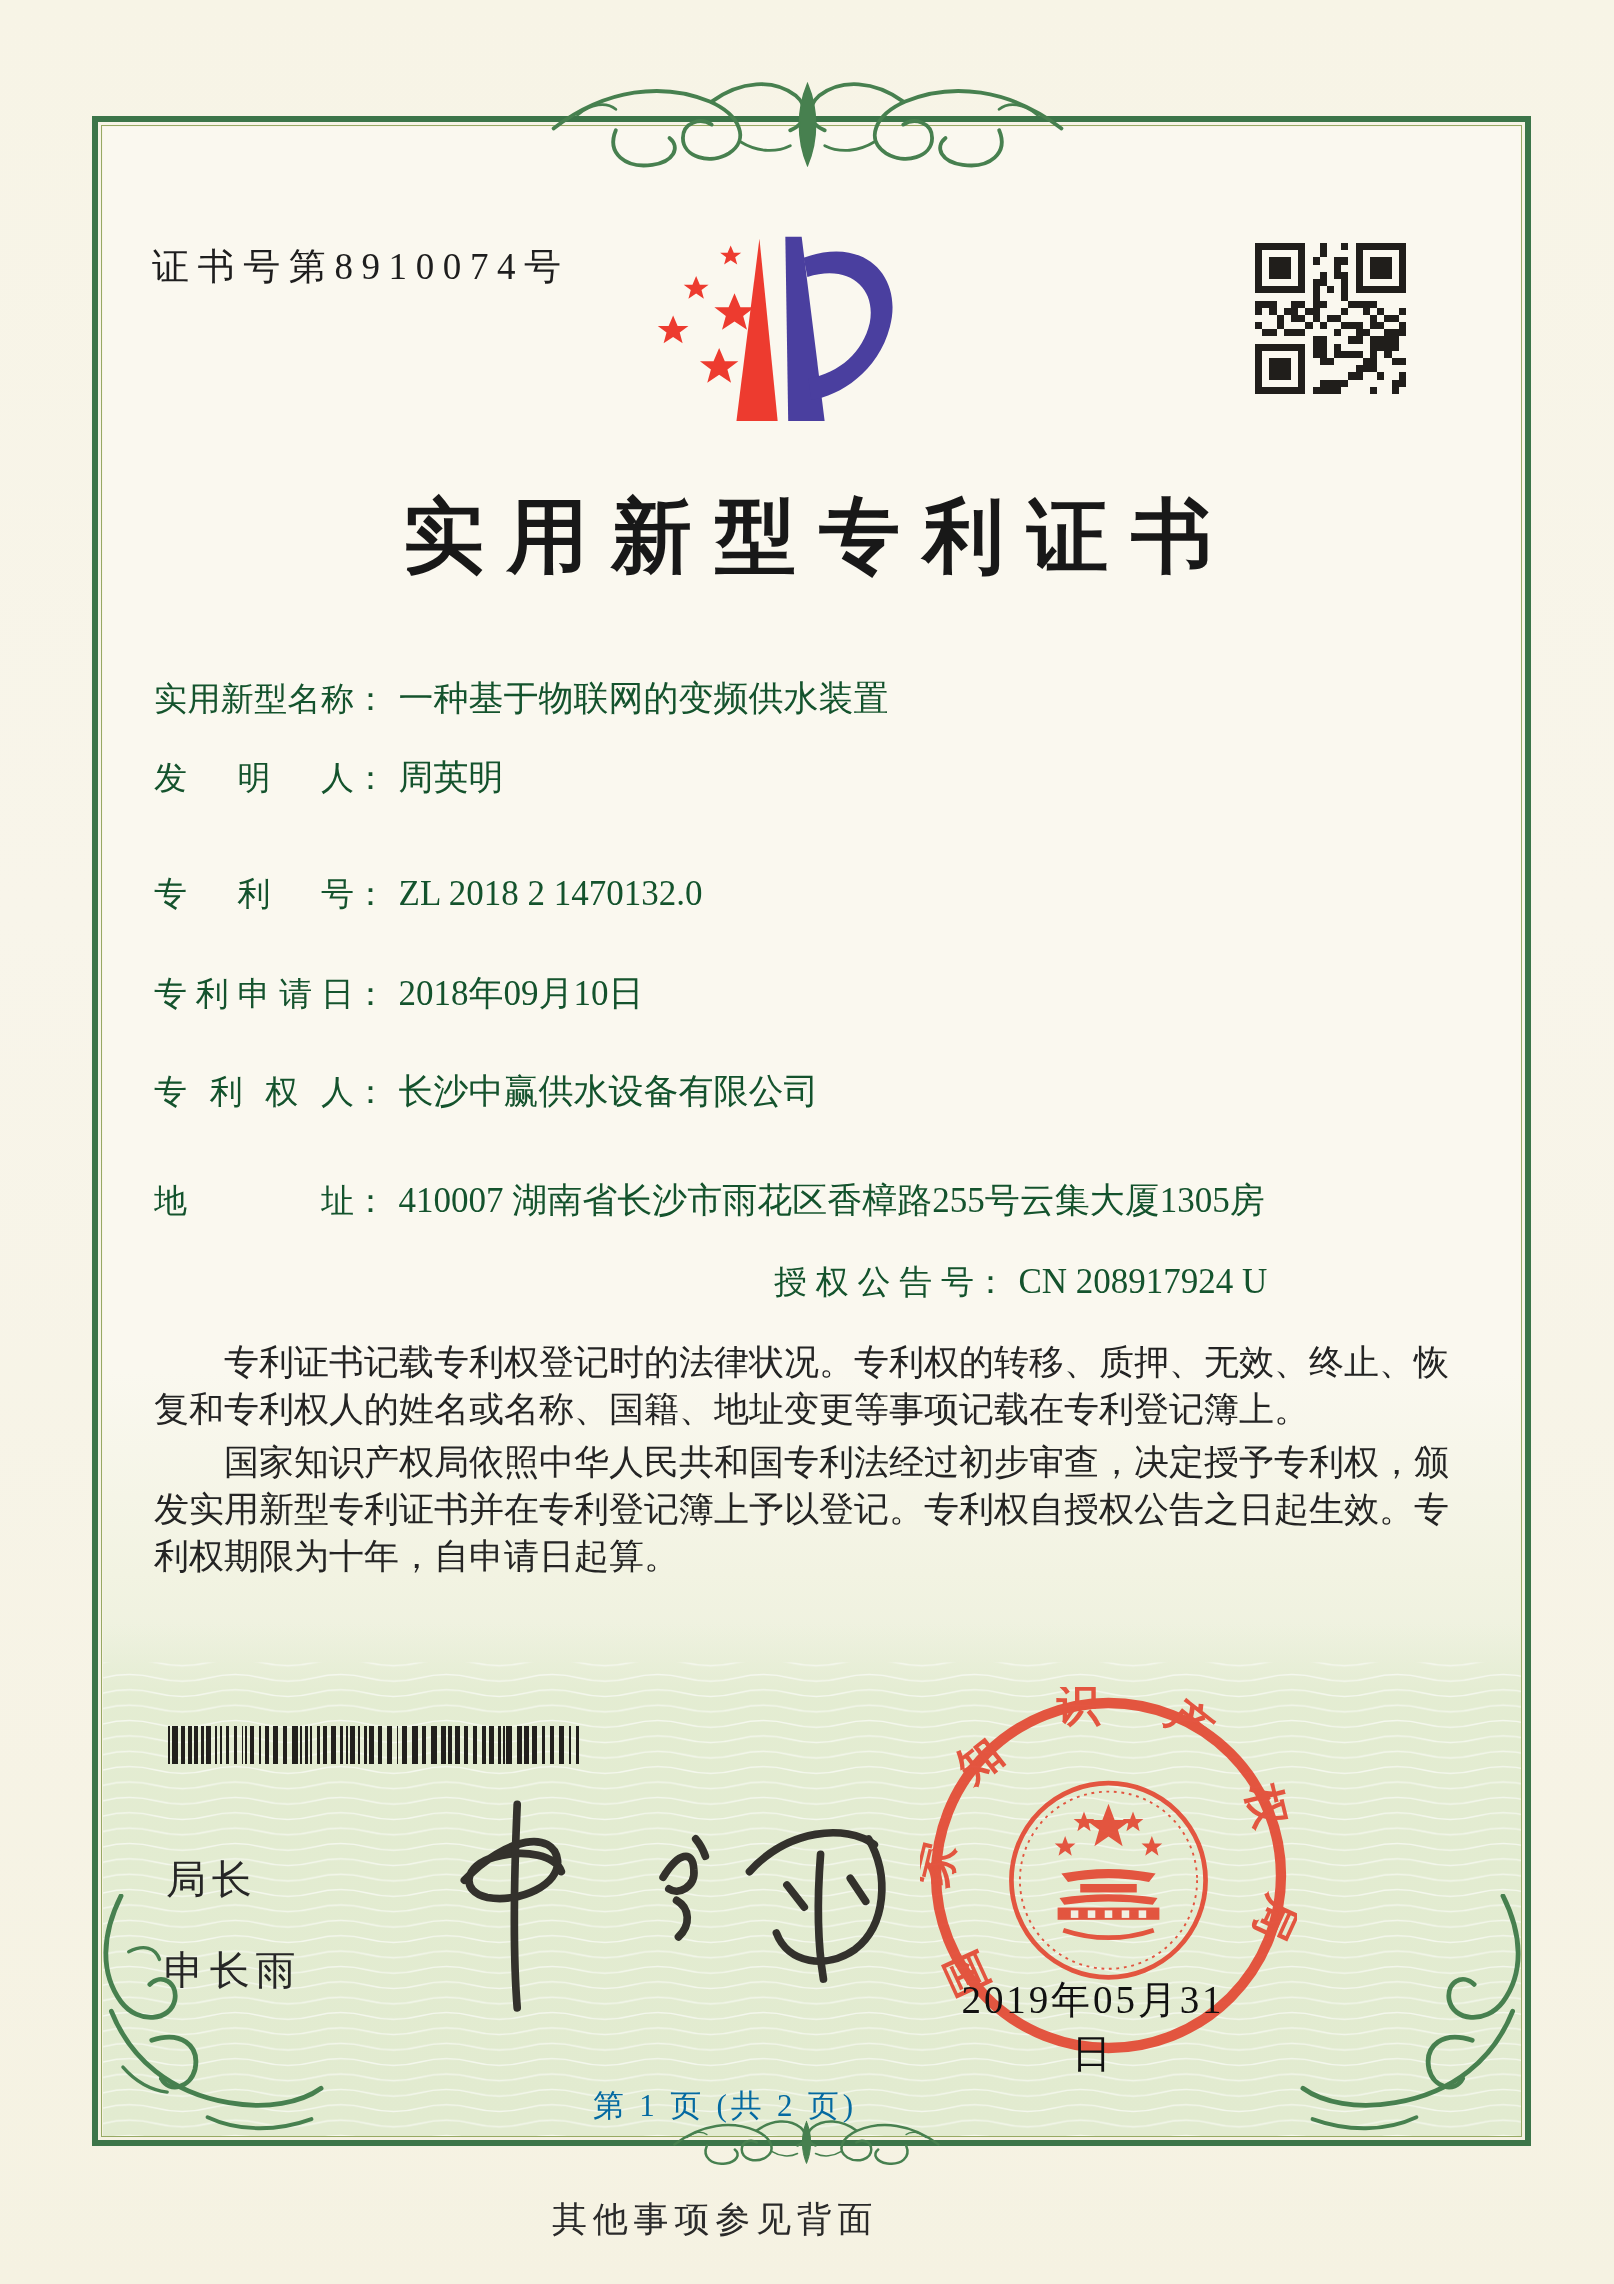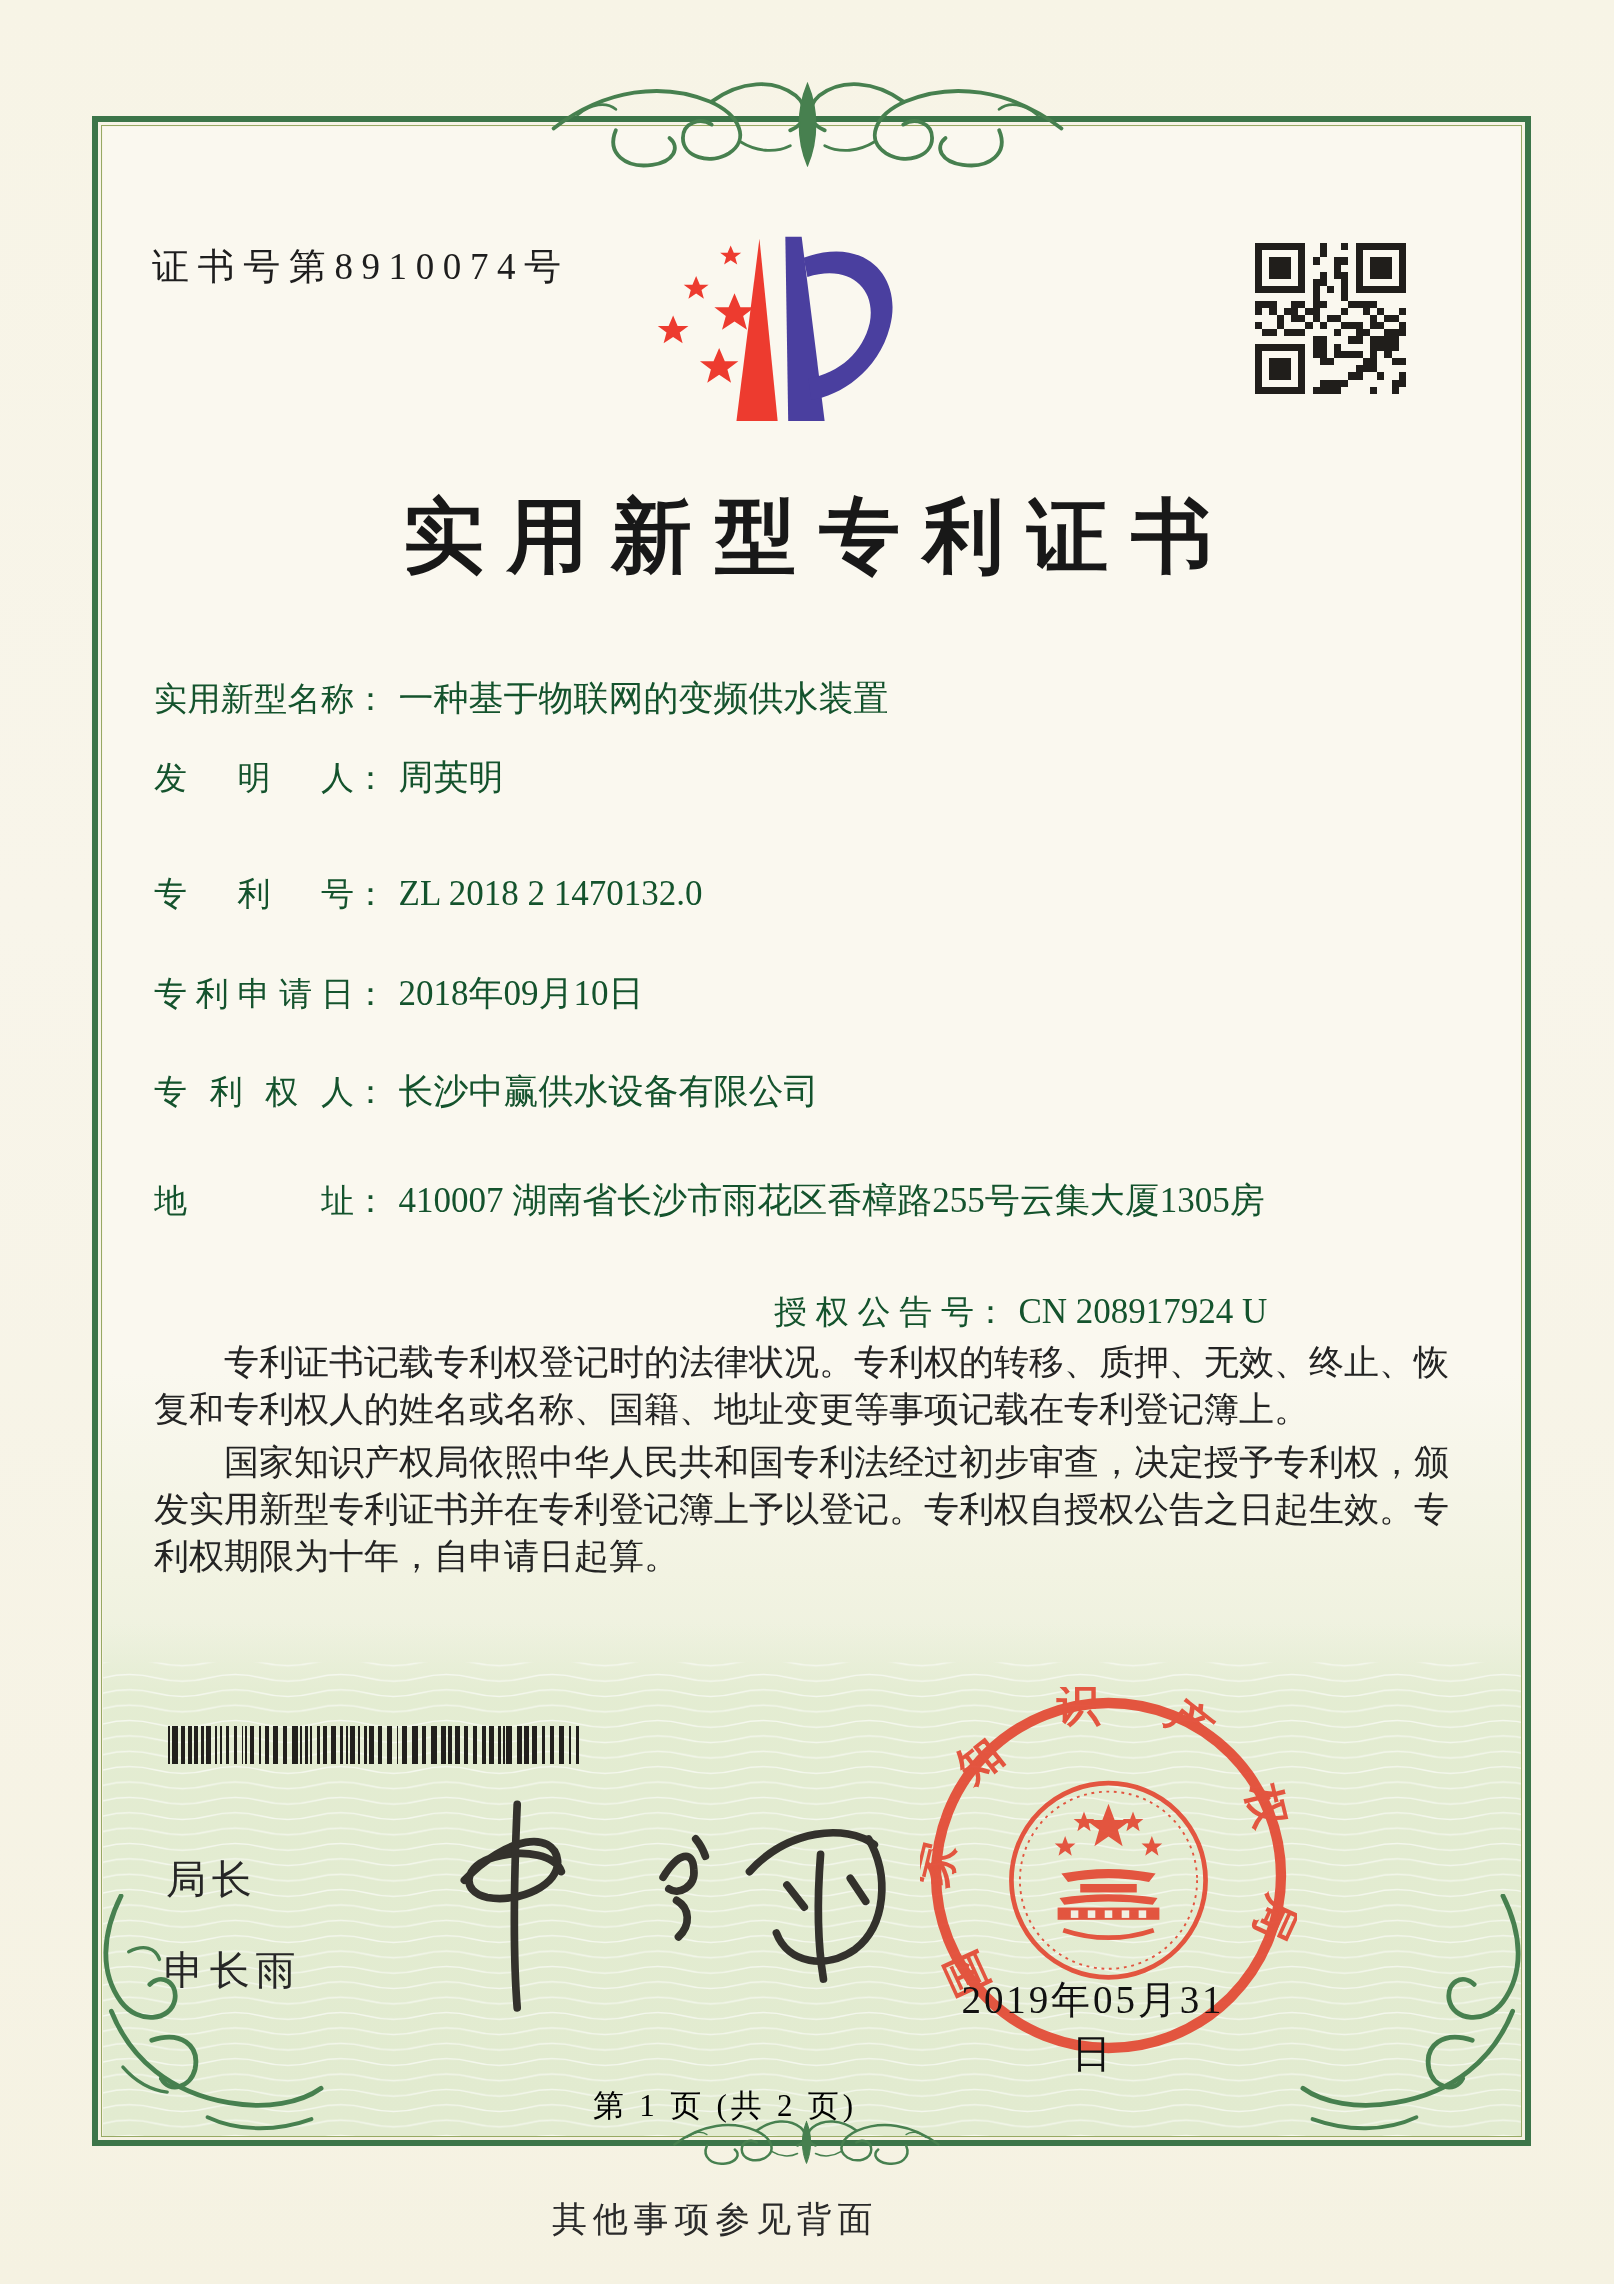--- a/index.html
+++ b/index.html
@@ -33,30 +33,30 @@
     left:0; top:483px; width:100%; text-align:center;
     font-size:81px; font-weight:bold; letter-spacing:23px; padding-left:23px; color:#181818;
   }
   .row{ position:absolute; left:154px; width:1316px; font-size:35px; white-space:nowrap; color:#14532d; }
   .f-label{
     display:inline-block; width:200px; font-size:33px;
     text-align:justify; text-align-last:justify; text-justify:inter-character;
     vertical-align:baseline;
   }
   .colon{ font-size:33px; padding-right:11.5px; }
-  .pair2{ position:absolute; left:620px; top:0; white-space:nowrap;margin-top:30px; }
+  .pair2{ position:absolute; left:620px; top:0; white-space:nowrap; }
   .paras{ position:absolute; left:154px; top:1332px; width:1312px; font-size:35px; line-height:47px; color:#242424; }
   .paras p{ text-indent:2em; margin-top:6.7px; }
 
   .director-title{ left:166px; top:1852px; font-size:40px; letter-spacing:5.8px; }
   .director-name{ left:164px; top:1943px; font-size:40px; letter-spacing:5.8px; }
 
   .seal-date{ left:949px; top:1973px; width:288px; font-size:39px; letter-spacing:2.9px; color:#111; text-align:center; }
 
-  .page-info{ left:593px; top:2085px; font-size:31px; letter-spacing:3.8px; color:#000000;text-align:right; }
+  .page-info{ left:593px; top:2085px; font-size:31px; letter-spacing:3.8px; color:#0369a1;text-align:right; }
   .back-note{ left:552px; top:2196px; font-size:35px; letter-spacing:5.8px; color:#2a2a2a; }
 
   
   #barcode{
     left:168px; top:1726px; width:425px; height:38px;
     display:flex; align-items:stretch;
   }
   #barcode div{ background:#22201d; height:100%; }
 
   

